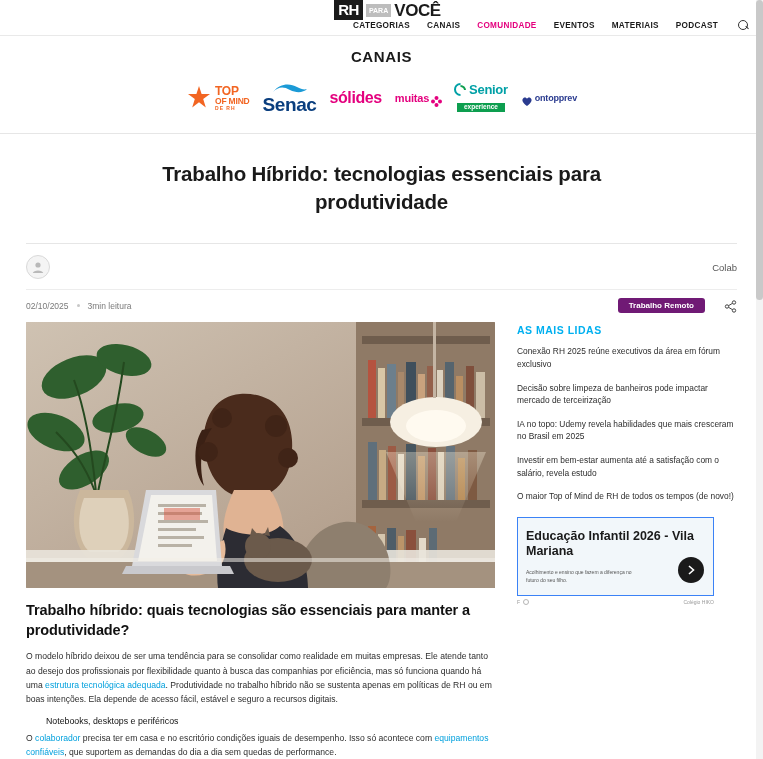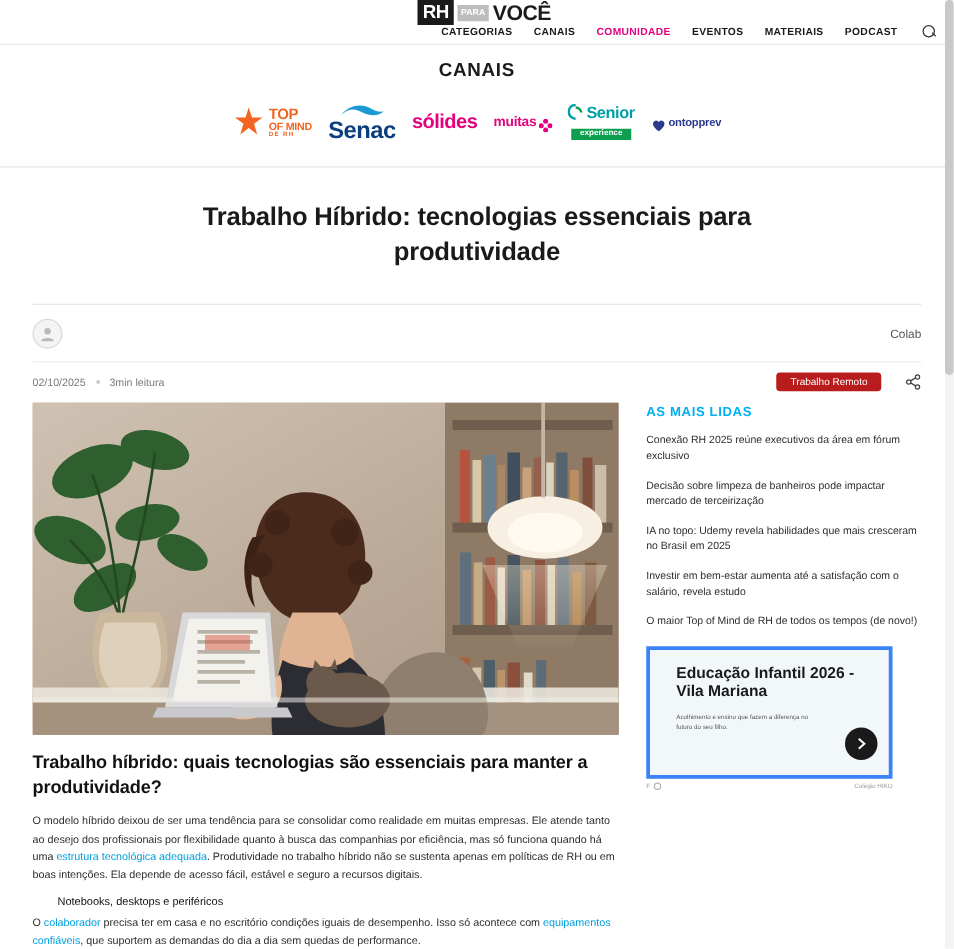--- a/index.html
+++ b/index.html
@@ -131,21 +131,21 @@
   .metabar {
     display:flex; align-items:center;
     padding:8px 26px 9px 26px;
     gap:8px;
   }
   .meta-date { font-size:8.5px; color:#7a7a7a; }
   .meta-dot { width:3px; height:3px; border-radius:50%; background:#c7c7c7; }
   .meta-read { font-size:8.5px; color:#7a7a7a; }
   .tag {
     margin-left:auto;
-    background:#b91c1c; color:#fff; font-size:8px; font-weight:normal;
+    background:#701a75; color:#fff; font-size:8px; font-weight:bold;
     padding:3px 11px; border-radius:3px; white-space:nowrap;
   }
   .share-icon { width:13px; height:13px; margin-left:11px; cursor:pointer; position:relative; }
 
   
   .cols { display:flex; padding:0 26px; gap:22px; }
   .col-main { width:469px; flex:0 0 469px; }
   .col-side { flex:1; padding-top:2px; }
 
   .hero {
@@ -168,23 +168,23 @@
     color:#00b0f0; font-size:10.5px; font-weight:bold; letter-spacing:0.5px;
     margin-bottom:9px;
   }
   .side-item {
     font-size:8.4px; line-height:1.5; color:#2d2d2d; margin-bottom:11px;
     cursor:pointer;
   }
 
   .ad {
     margin-top:14px;
-    width:197px; height:106px;
-    border:3px solid #3b82f6; background:#f2f7fa;
-    position:relative; padding:11px 11px 0 21px; overflow:hidden;
+    width:197px; height:79px;
+    border:1px solid #3b82f6; background:#f2f7fa;
+    position:relative; padding:11px 11px 0 8px; overflow:hidden;
   }
   .ad-title { font-size:12.5px; font-weight:bold; color:#1a1a1a; line-height:1.25; }
   .ad-sub { font-size:5px; color:#555; line-height:1.5; margin-top:9px; width:108px; }
   .ad-arrow {
     position:absolute; right:9px; bottom:12px;
     width:26px; height:26px; border-radius:50%; background:#1a1a1a;
     display:flex; align-items:center; justify-content:center;
   }
   .ad-foot {
     display:flex; align-items:center; justify-content:space-between;

